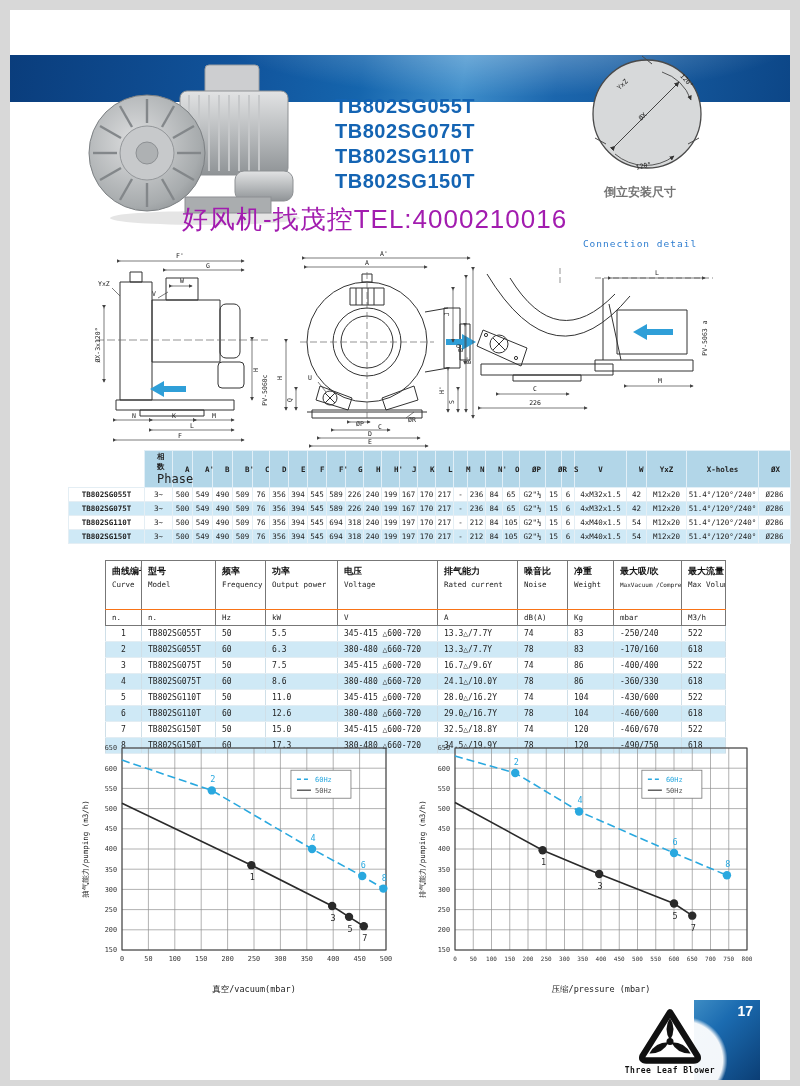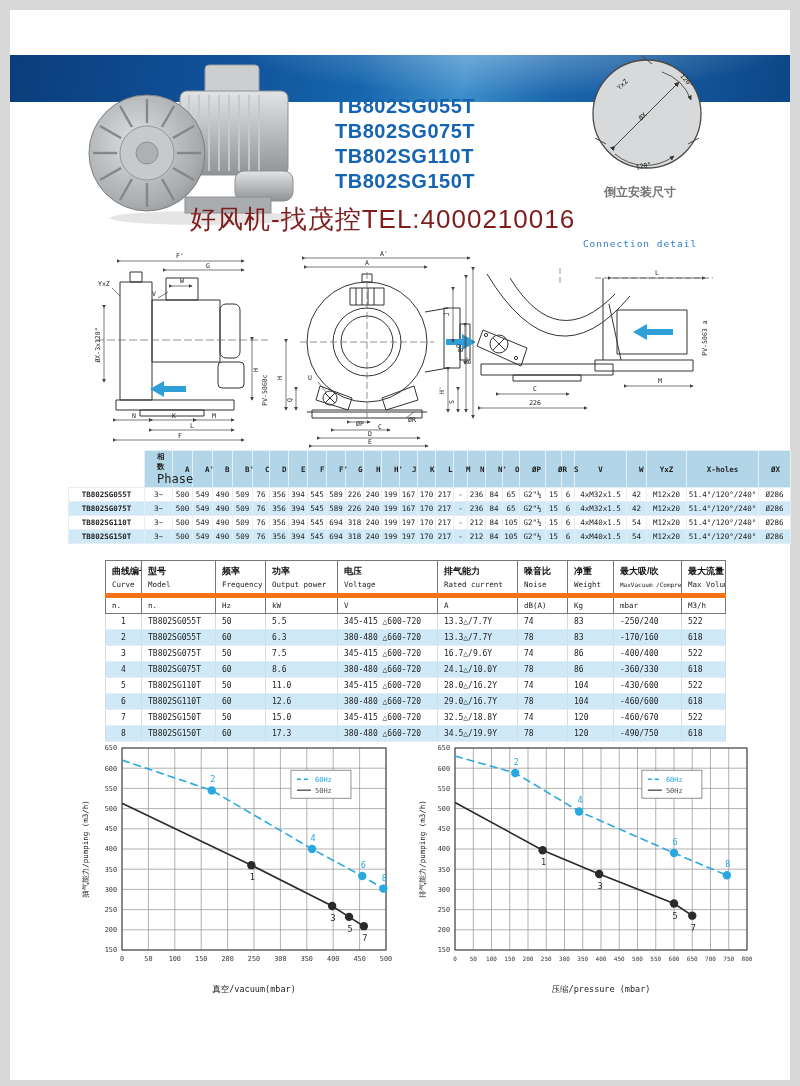--- a/index.html
+++ b/index.html
@@ -10,21 +10,21 @@
 
   
   .header-bar{left:0;top:45px;width:780px;height:47px;
     background:linear-gradient(100deg,#0a3d7c 0%,#11549c 30%,#1565ad 45%,#3e8ecb 58%,#1b66ad 70%,#0c4687 100%);}
   .header-bar:after{content:"";position:absolute;inset:0;
     background:radial-gradient(ellipse 420px 90px at 64% -45%,rgba(255,255,255,.38),rgba(255,255,255,0) 70%);}
   .models{left:325px;top:84px;color:#1464b3;font-weight:bold;font-size:20px;line-height:25px;letter-spacing:.5px;}
   .conn-title-cn{left:545px;top:174px;width:170px;text-align:center;font-size:12px;font-weight:bold;color:#737373;}
   .conn-title-en{left:545px;top:190px;width:170px;text-align:center;font-size:9.5px;letter-spacing:1px;color:#2f7ed0;
     font-family:"DejaVu Sans Mono",monospace;margin-top:38px;}
-  .watermark{left:180px;top:192px;font-size:26px;color:#7f1d1d;letter-spacing:1px;}
+  .watermark{left:172px;top:192px;font-size:26px;color:#a21caf;letter-spacing:1px;}
 
   
   .dimtext{font:6.5px "DejaVu Sans Mono",monospace;fill:#222;}
   .dwg line,.dwg rect,.dwg path,.dwg circle,.dwg polygon{vector-effect:non-scaling-stroke;}
 
   
   #dimTable{border-collapse:collapse;table-layout:fixed;font-family:"DejaVu Sans Mono",monospace;}
   #dimTable th{background:#b2d6e8;font-size:7.5px;font-weight:bold;color:#222;border:1px solid #e2eff7;
     padding:1px 12px;text-align:center;}
   #dimTable th.blank{background:#fff;border:none;}
@@ -32,21 +32,21 @@
   #dimTable td{font-size:7.5px;color:#222;text-align:center;border:1px solid #e4eef4;padding:2px 0;
     white-space:nowrap;overflow:hidden;}
   #dimTable tr.alt td{background:#cfe9f6;}
   #dimTable td.model{font-weight:bold;font-size:7.5px;}
 
   
   #specTable{border-collapse:collapse;table-layout:fixed;font-family:"DejaVu Sans Mono",monospace;}
   #specTable th{font-weight:normal;text-align:left;padding:1px 6px;border-left:1px solid #777;border-right:1px solid #777;
     white-space:nowrap;overflow:hidden;}
   #specTable tr.h-cn th{font-size:9px;font-weight:bold;color:#111;border-top:1px solid #777;padding-top:4px;font-family:"Liberation Sans",sans-serif;}
-  #specTable tr.h-en th{font-size:7.5px;color:#222;border-bottom:5px solid #f97316;padding-bottom:4px;}
+  #specTable tr.h-en th{font-size:7.5px;color:#222;border-bottom:1px solid #f97316;padding-bottom:20px;}
   #specTable tr.h-en th.small{font-size:6px;}
   #specTable tr.h-unit th{font-size:7.5px;color:#222;border-bottom:1px solid #777;padding:3px 6px;}
   #specTable td{font-size:8px;color:#222;text-align:left;padding:3px 6px;border-left:1px solid #cfdfe8;
     border-right:1px solid #cfdfe8;border-bottom:1px solid #e2edf3;white-space:nowrap;overflow:hidden;}
   #specTable td.ctr{text-align:center;}
   #specTable tr.alt td{background:#cfe9f6;}
 
   
   .page-num-block{left:684px;top:990px;width:66px;height:80px;
     background:linear-gradient(135deg,#3d8cc4 0%,#1b6bb0 35%,#0b3e75 100%);}
@@ -793,14 +793,27 @@
       <text x="278.25" y="192.66" text-anchor="middle" fill="#2a2a2a" style="font:8.5px &quot;DejaVu Sans Mono&quot;,monospace">7</text>
       <rect x="226.88" y="32.22" width="60" height="28" fill="#fff" stroke="#777" stroke-width="0.8"></rect>
       <line x1="232.88" y1="41.22" x2="246.88" y2="41.22" stroke="#29a8df" stroke-width="1.4" stroke-dasharray="4 3"></line>
       <text x="250.88" y="43.82" fill="#29a8df" style="font:7px &quot;DejaVu Sans Mono&quot;,monospace">60Hz</text>
       <line x1="232.88" y1="52.22" x2="246.88" y2="52.22" stroke="#555555" stroke-width="1.4" stroke-dasharray="none"></line>
       <text x="250.88" y="54.82" fill="#555555" style="font:7px &quot;DejaVu Sans Mono&quot;,monospace">50Hz</text>
       <text x="186" y="254" text-anchor="middle" fill="#222" style="font:8.5px &quot;DejaVu Sans Mono&quot;,monospace">压缩/pressure (mbar)</text>
       <text x="10" y="111" text-anchor="middle" fill="#222" transform="rotate(-90 10 111)" style="font:7.5px &quot;DejaVu Sans Mono&quot;,monospace">排气能力/pumping (m3/h)</text>
     </svg>
 
+  <div class="abs page-num-block">
+    <div class="page-num">17</div>
+  </div>
+  <div class="abs logo-wrap">
+    <svg width="72" height="56" viewBox="0 0 100 80">
+      <path d="M50 6 L89 68 Q92 75 84 75 L16 75 Q8 75 11 68 Z" fill="none" stroke="#111" stroke-width="9" stroke-linejoin="round"></path>
+      <path d="M50 46 Q40 30 50 14 Q60 30 50 46 Z" fill="#111"></path>
+      <path d="M50 46 Q40 30 50 14 Q60 30 50 46 Z" fill="#111" transform="rotate(120 50 48)"></path>
+      <path d="M50 46 Q40 30 50 14 Q60 30 50 46 Z" fill="#111" transform="rotate(-120 50 48)"></path>
+      <circle cx="50" cy="48" r="5" fill="#111"></circle>
+    </svg>
+    <div class="logo-caption">Three Leaf Blower</div>
+  </div>
 
 </div>
 
 </body></html>

